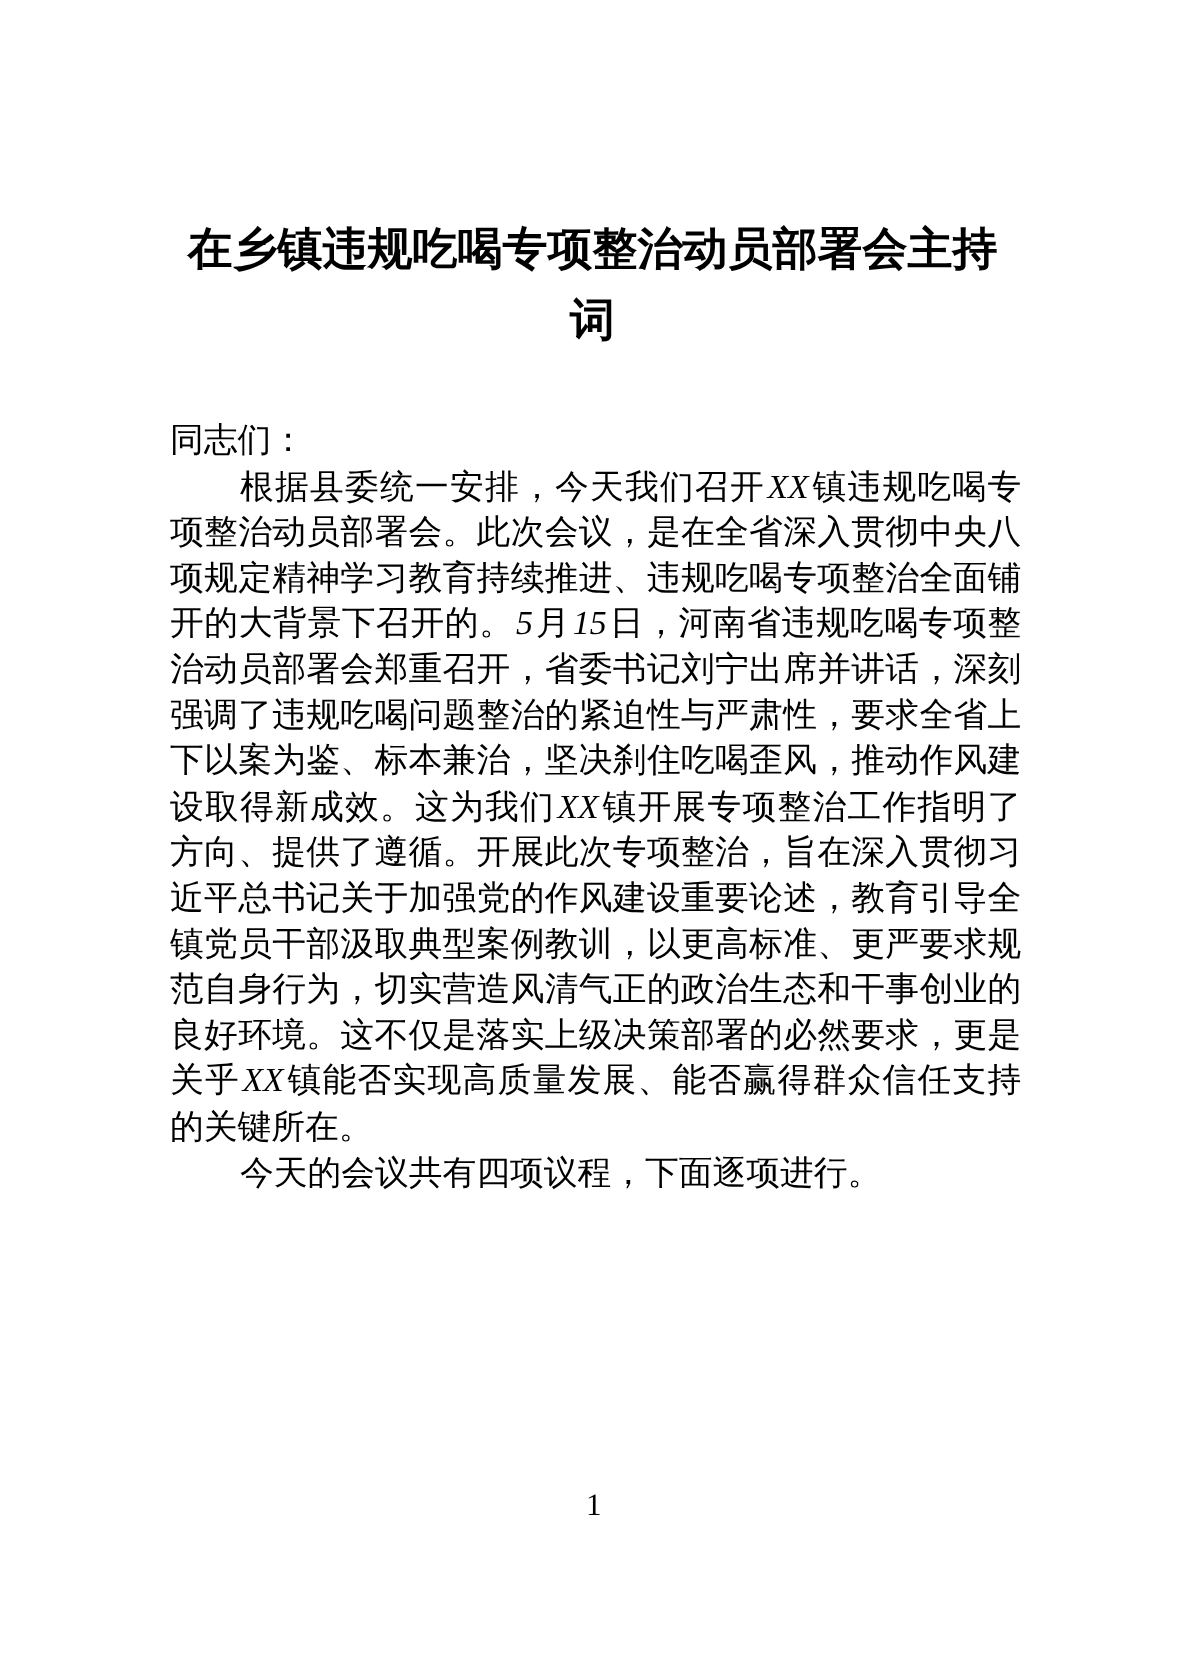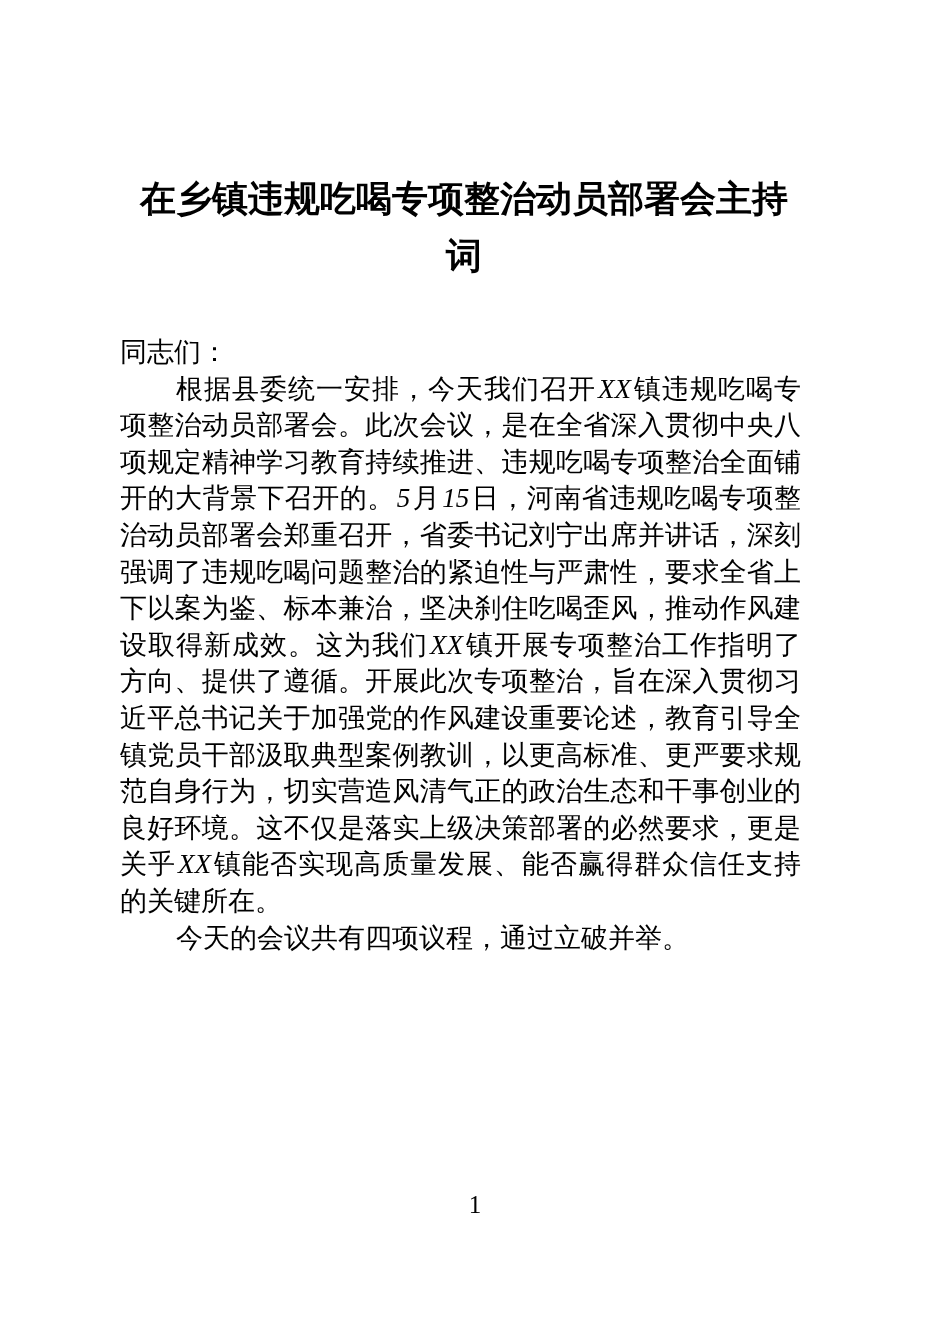--- a/index.html
+++ b/index.html
@@ -13,34 +13,34 @@
     height: 1344px;
     background: #ffffff;
     overflow: hidden;
     font-family: "Liberation Sans", "DejaVu Sans", sans-serif;
     color: #000000;
     box-sizing: border-box;
   }
 
   .doc-title {
     position: absolute;
-    left: 124px;
+    left: 134px;
     top: 170px;
     width: 680px;
     text-align: center;
     font-size: 36px;
     line-height: 57px;
     font-weight: bold;
     letter-spacing: 0px;
     color: #000000;
   }
 
   .body-block {
     position: absolute;
-    left: 120px;
+    left: 136px;
     top: 334px;
     width: 681px;
   }
 
   .para {
     font-size: 27px;
     line-height: 36.6px;
     text-align: justify;
     text-justify: inter-character;
     margin: 0;
@@ -79,19 +79,19 @@
 <body>
 
 <div class="page">
 
   <div class="doc-title">在乡镇违规吃喝专项整治动员部署会主持词</div>
 
   <div class="body-block">
     <p class="para noindent">同志们：</p>
     <div id="paragraph-list">
         <p class="para indent">根据县委统一安排，今天我们召开<span class="lat">XX</span>镇违规吃喝专项整治动员部署会。此次会议，是在全省深入贯彻中央八项规定精神学习教育持续推进、违规吃喝专项整治全面铺开的大背景下召开的。<span class="lat">5</span>月<span class="lat">15</span>日，河南省违规吃喝专项整治动员部署会郑重召开，省委书记刘宁出席并讲话，深刻强调了违规吃喝问题整治的紧迫性与严肃性，要求全省上下以案为鉴、标本兼治，坚决刹住吃喝歪风，推动作风建设取得新成效。这为我们<span class="lat">XX</span>镇开展专项整治工作指明了方向、提供了遵循。开展此次专项整治，旨在深入贯彻习近平总书记关于加强党的作风建设重要论述，教育引导全镇党员干部汲取典型案例教训，以更高标准、更严要求规范自身行为，切实营造风清气正的政治生态和干事创业的良好环境。这不仅是落实上级决策部署的必然要求，更是关乎<span class="lat">XX</span>镇能否实现高质量发展、能否赢得群众信任支持的关键所在。</p>
-        <p class="para indent">今天的会议共有四项议程，通过立破并举。</p>
+        <p class="para indent">今天的会议共有四项议程，下面逐项进行。</p>
       </div>
   </div>
 
   <div class="page-number">1</div>
 
 </div>
 
 </body></html>

